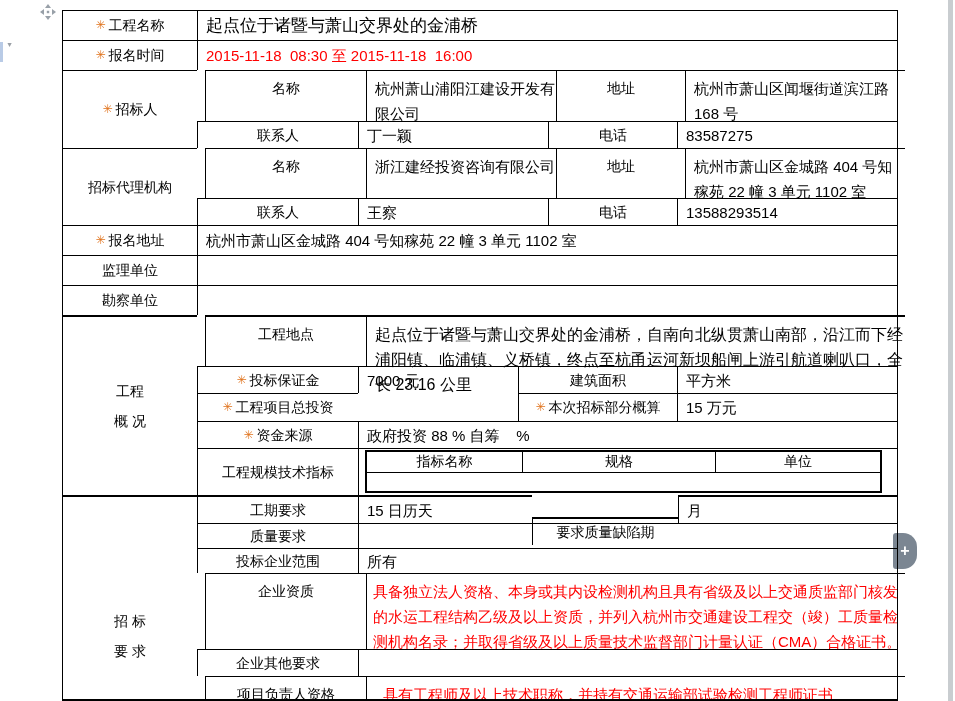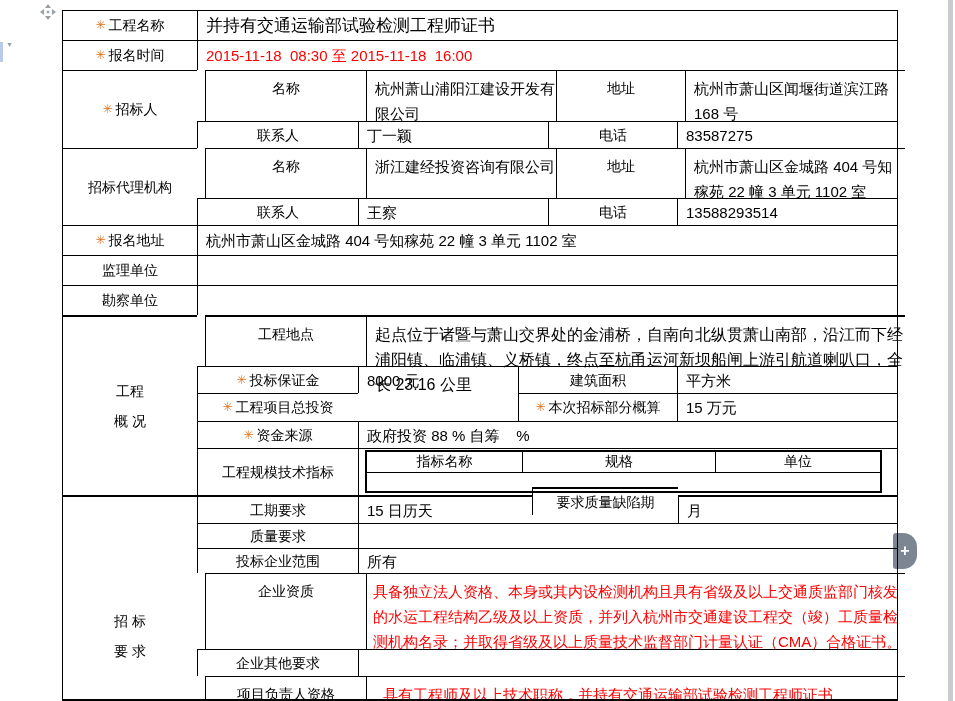--- a/index.html
+++ b/index.html
@@ -67,21 +67,21 @@
 <div class="tri">▼</div>
 <div class="rstrip"></div>
 <div class="plus-tab">+</div>
 
 <div class="tbl">
 
   <div class="c" style="left:0;top:0;width:135px;height:30px">
     <span class="req">✳</span>
     <span>工程名称</span>
   </div>
-  <div class="c v big" style="left:135px;top:0;width:700px;height:30px">并持有交通运输部试验检测工程师证书</div>
+  <div class="c v big" style="left:135px;top:0;width:700px;height:30px">起点位于诸暨与萧山交界处的金浦桥</div>
 
   <div class="c" style="left:0;top:30px;width:135px;height:30px">
     <span class="req">✳</span>
     <span>报名时间</span>
   </div>
   <div class="c v red pre" style="left:135px;top:30px;width:700px;height:30px">2015-11-18  08:30 至 2015-11-18  16:00</div>
 
   <div class="c" style="left:0;top:60px;width:135px;height:78px">
     <span class="req">✳</span>
     <span>招标人</span>
@@ -121,21 +121,21 @@
     <span>工程</span>
     <span>概 况</span>
   </div>
   <div class="c topcell sep2" style="left:135px;top:305px;width:161px;height:51px">工程地点</div>
   <div class="c v wrap topcell sep2 f14" style="left:296px;top:305px;width:539px;height:51px">起点位于诸暨与萧山交界处的金浦桥，自南向北纵贯萧山南部，沿江而下经浦阳镇、临浦镇、义桥镇，终点至杭甬运河新坝船闸上游引航道喇叭口，全长 23.16 公里</div>
 
   <div class="c" style="left:135px;top:356px;width:161px;height:27px">
     <span class="req">✳</span>
     <span>投标保证金</span>
   </div>
-  <div class="c v" style="left:296px;top:356px;width:160px;height:27px">8000 元</div>
+  <div class="c v" style="left:296px;top:356px;width:160px;height:27px">7000 元</div>
   <div class="c" style="left:456px;top:356px;width:159px;height:27px">建筑面积</div>
   <div class="c v" style="left:615px;top:356px;width:220px;height:27px">平方米</div>
 
   <div class="c" style="left:135px;top:383px;width:161px;height:28px">
     <span class="req">✳</span>
     <span>工程项目总投资</span>
   </div>
   <div class="c" style="left:456px;top:383px;width:159px;height:28px">
     <span class="req">✳</span>
     <span>本次招标部分概算</span>
@@ -162,21 +162,21 @@
       <div class="itd iw3"></div>
     </div>
   </div>
 
   <div class="c vlabel sep2" style="left:0;top:485px;width:135px;height:280px">
     <span>招 标</span>
     <span>要 求</span>
   </div>
   <div class="c sep2" style="left:135px;top:485px;width:161px;height:28px">工期要求</div>
   <div class="c v sep2" style="left:296px;top:485px;width:174px;height:28px">15 日历天</div>
-  <div class="c sep2" style="left:470px;top:477px;width:146px;height:28px">要求质量缺陷期</div>
+  <div class="c sep2" style="left:470px;top:507px;width:146px;height:28px">要求质量缺陷期</div>
   <div class="c v sep2" style="left:616px;top:485px;width:219px;height:28px">月</div>
 
   <div class="c" style="left:135px;top:513px;width:161px;height:25px">质量要求</div>
   <div class="c v" style="left:296px;top:513px;width:539px;height:25px"></div>
 
   <div class="c" style="left:135px;top:538px;width:161px;height:25px">投标企业范围</div>
   <div class="c v" style="left:296px;top:538px;width:539px;height:25px">所有</div>
 
   <div class="c topcell" style="left:135px;top:563px;width:161px;height:76px">企业资质</div>
   <div class="c v wrap topcell red" style="left:296px;top:563px;width:539px;height:76px;padding-left:6px">具备独立法人资格、本身或其内设检测机构且具有省级及以上交通质监部门核发的水运工程结构乙级及以上资质，并列入杭州市交通建设工程交（竣）工质量检测机构名录；并取得省级及以上质量技术监督部门计量认证（CMA）合格证书。</div>

